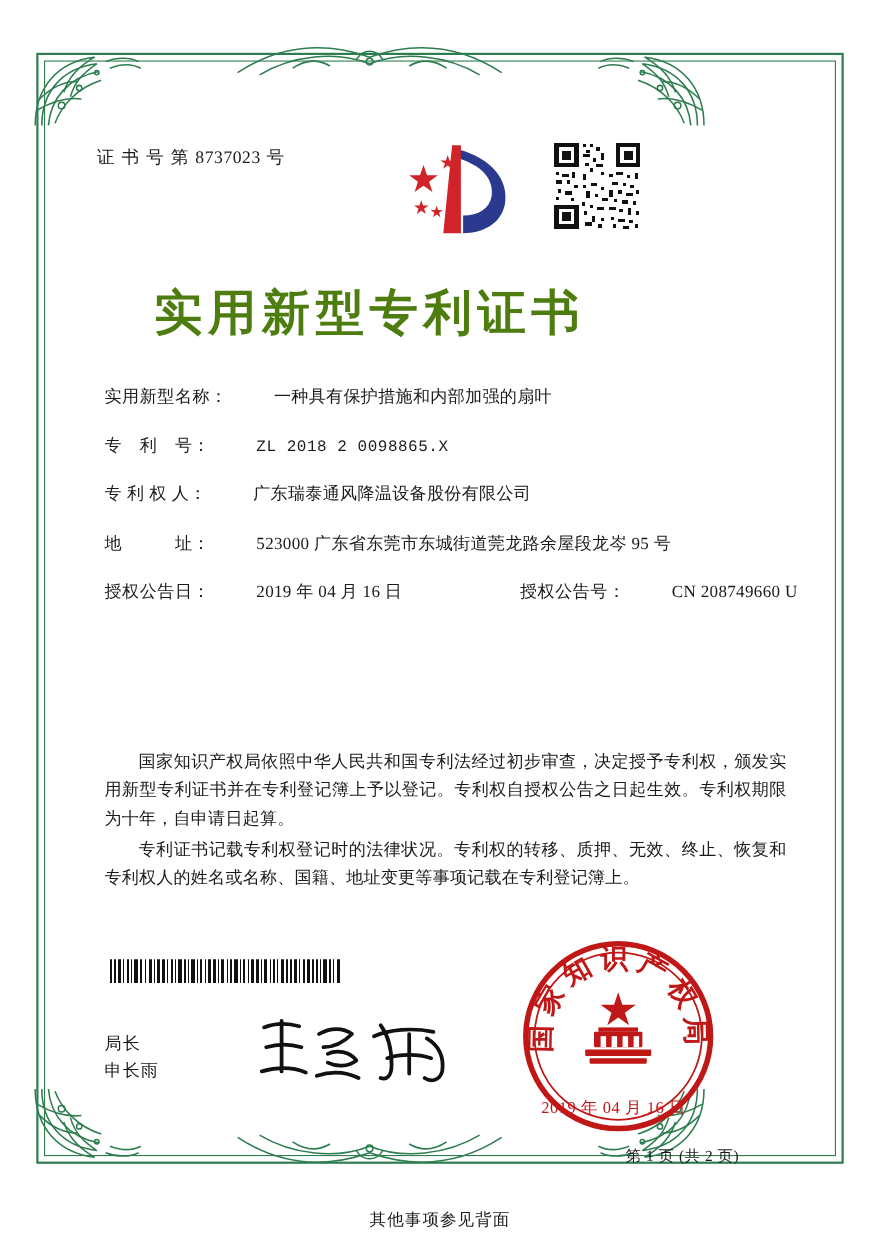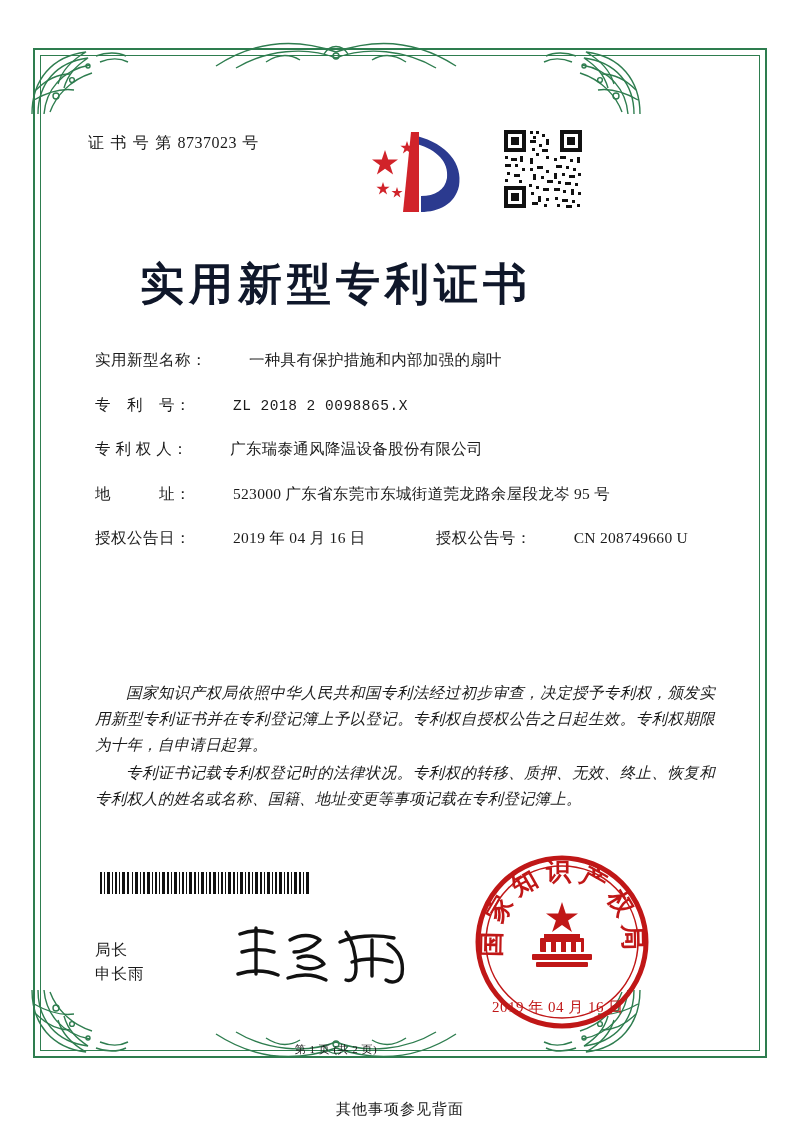--- a/index.html
+++ b/index.html
@@ -86,21 +86,21 @@
 
   
   .title {
     position: absolute;
     left: 0; right: 0; top: 255px;
     text-align: center;
     font-family: "DejaVu Serif", "Liberation Serif", serif;
     font-size: 44px;
     font-weight: bold;
     letter-spacing: 5px;
-    color: #0f172a;
+    color: #4d7c0f;
   }
 
   
   .fields {
     position: absolute;
     left: 95px; top: 350px;
     width: 620px;
     font-size: 15.5px;
   }
   .field {
@@ -118,37 +118,36 @@
     margin-left: 2px;
     letter-spacing: 0.3px;
     text-align: right;
   }
   .field .val.mono {
     font-family: Liberation Mono, monospace;
     font-size: 14.5px;
     letter-spacing: 0.5px;
   }
   .field .val2 {
-    margin-left: 30px;
+    margin-left: 67px;
   }
 
   
   .paras {
     position: absolute;
     left: 95px; top: 680px;
     width: 620px;
     font-size: 15.5px;
     line-height: 26px;
   }
   .paras p {
     margin: 0 0 2px 0;
     text-indent: 2em;
     text-align: justify;
     letter-spacing: 0.2px;
-    font-style: italic;
   }
 
   
   .barcode {
     position: absolute;
     left: 100px; top: 872px;
     width: 210px; height: 22px;
   }
 
   
@@ -177,22 +176,22 @@
     font-size: 15px;
     color: #c01717;
     letter-spacing: 0.5px;
     white-space: nowrap;
   }
 
   
   .page-no {
     position: absolute;
     left: 0; right: 0; top: 1042px;
-    text-align: center;
-    font-size: 11px;
+    text-align: right;
+    font-size: 14px;
     letter-spacing: 0.5px;
   }
   .back-note {
     position: absolute;
     left: 0; right: 0; top: 1100px;
     text-align: center;
     font-size: 15px;
     letter-spacing: 1px;
   }
 </style>

